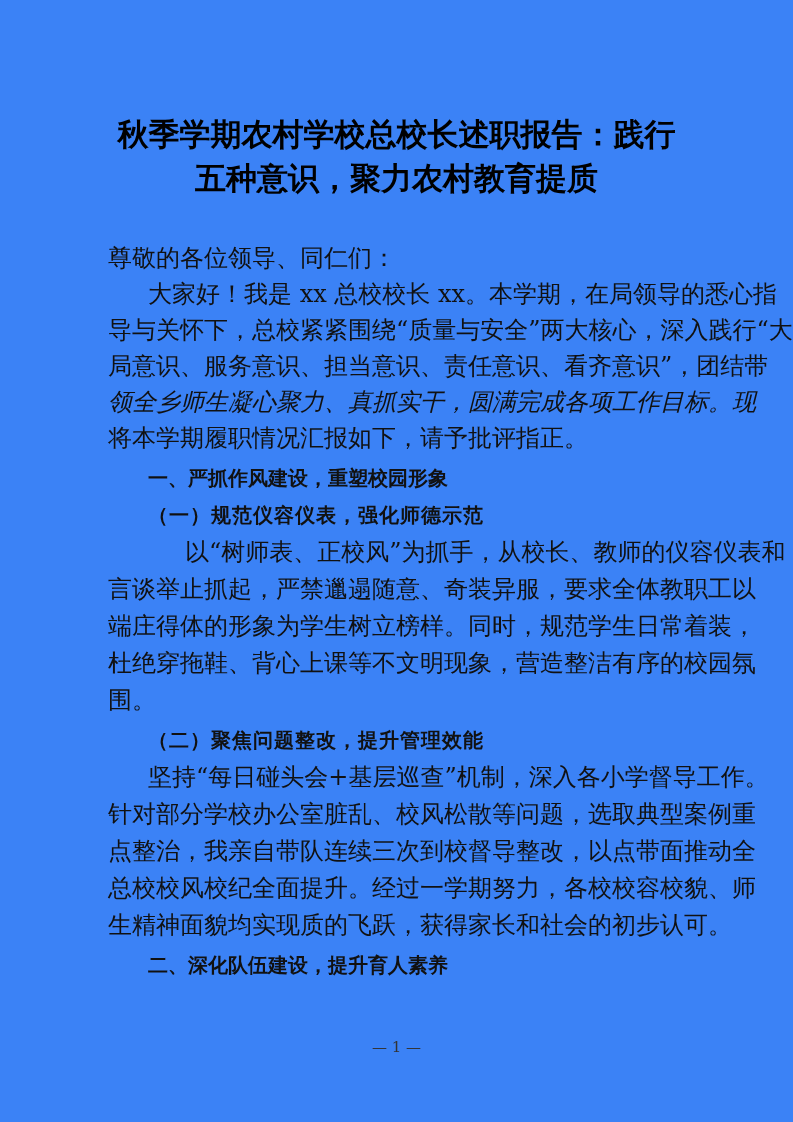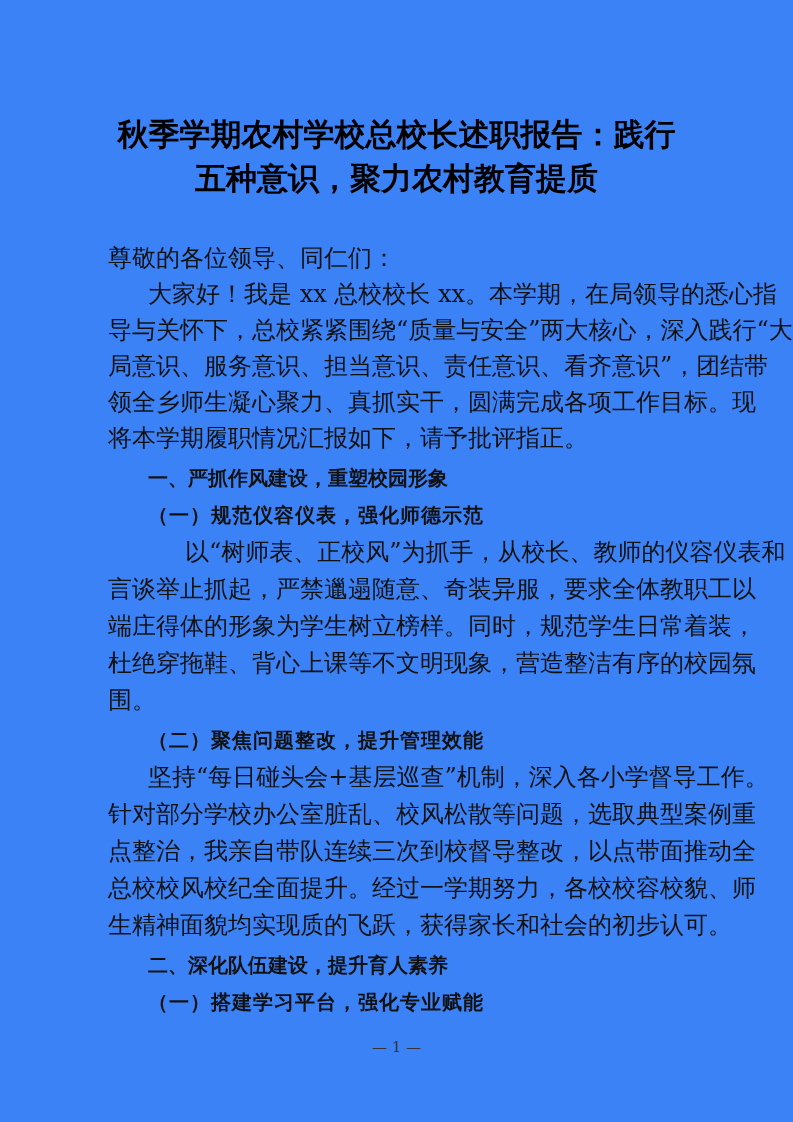--- a/index.html
+++ b/index.html
@@ -28,37 +28,36 @@
 <div class="page">
 
   <div class="title l1">秋季学期农村学校总校长述职报告：践行</div>
   <div class="title l2">五种意识，聚力农村教育提质</div>
 
   <div class="line last" style="top:240px;">尊敬的各位领导、同仁们：</div>
 
   <div class="line indent" style="top:276px;">大家好！我是 xx 总校校长 xx。本学期，在局领导的悉心指</div>
   <div class="line" style="top:312px;">导与关怀下，总校紧紧围绕“质量与安全”两大核心，深入践行“大</div>
   <div class="line" style="top:348px;">局意识、服务意识、担当意识、责任意识、看齐意识”，团结带</div>
-  <div class="line" style="top:384px;">领全乡师生凝心聚力、真抓实干，圆满完成各项工作目标。现</div>
+  <div class="line" style="top:384px;font-style:italic;">领全乡师生凝心聚力、真抓实干，圆满完成各项工作目标。现</div>
   <div class="line last" style="top:420px;">将本学期履职情况汇报如下，请予批评指正。</div>
 
   <div class="h1" style="top:460px;">一、严抓作风建设，重塑校园形象</div>
   <div class="h2" style="top:497px;">（一）规范仪容仪表，强化师德示范</div>
 
   <div class="line indent" style="top:534px;margin-left:37px;">以“树师表、正校风”为抓手，从校长、教师的仪容仪表和</div>
   <div class="line" style="top:608px;">端庄得体的形象为学生树立榜样。同时，规范学生日常着装，</div>
   <div class="line" style="top:571px;">言谈举止抓起，严禁邋遢随意、奇装异服，要求全体教职工以</div>
   <div class="line" style="top:645px;">杜绝穿拖鞋、背心上课等不文明现象，营造整洁有序的校园氛</div>
   <div class="line last" style="top:682px;">围。</div>
 
   <div class="h2" style="top:722px;">（二）聚焦问题整改，提升管理效能</div>
 
   <div class="line indent" style="top:759px;">坚持“每日碰头会+基层巡查”机制，深入各小学督导工作。</div>
   <div class="line" style="top:796px;">针对部分学校办公室脏乱、校风松散等问题，选取典型案例重</div>
   <div class="line" style="top:833px;">点整治，我亲自带队连续三次到校督导整改，以点带面推动全</div>
   <div class="line" style="top:870px;">总校校风校纪全面提升。经过一学期努力，各校校容校貌、师</div>
   <div class="line last" style="top:907px;">生精神面貌均实现质的飞跃，获得家长和社会的初步认可。</div>
 
   <div class="h1" style="top:947px;">二、深化队伍建设，提升育人素养</div>
-  <div class="h2" style="top:984px;">（一）搭建学习平台，强化专业赋能</div>
 
   <div class="footer">— 1 —</div>
 </div>
 
 </body></html>

